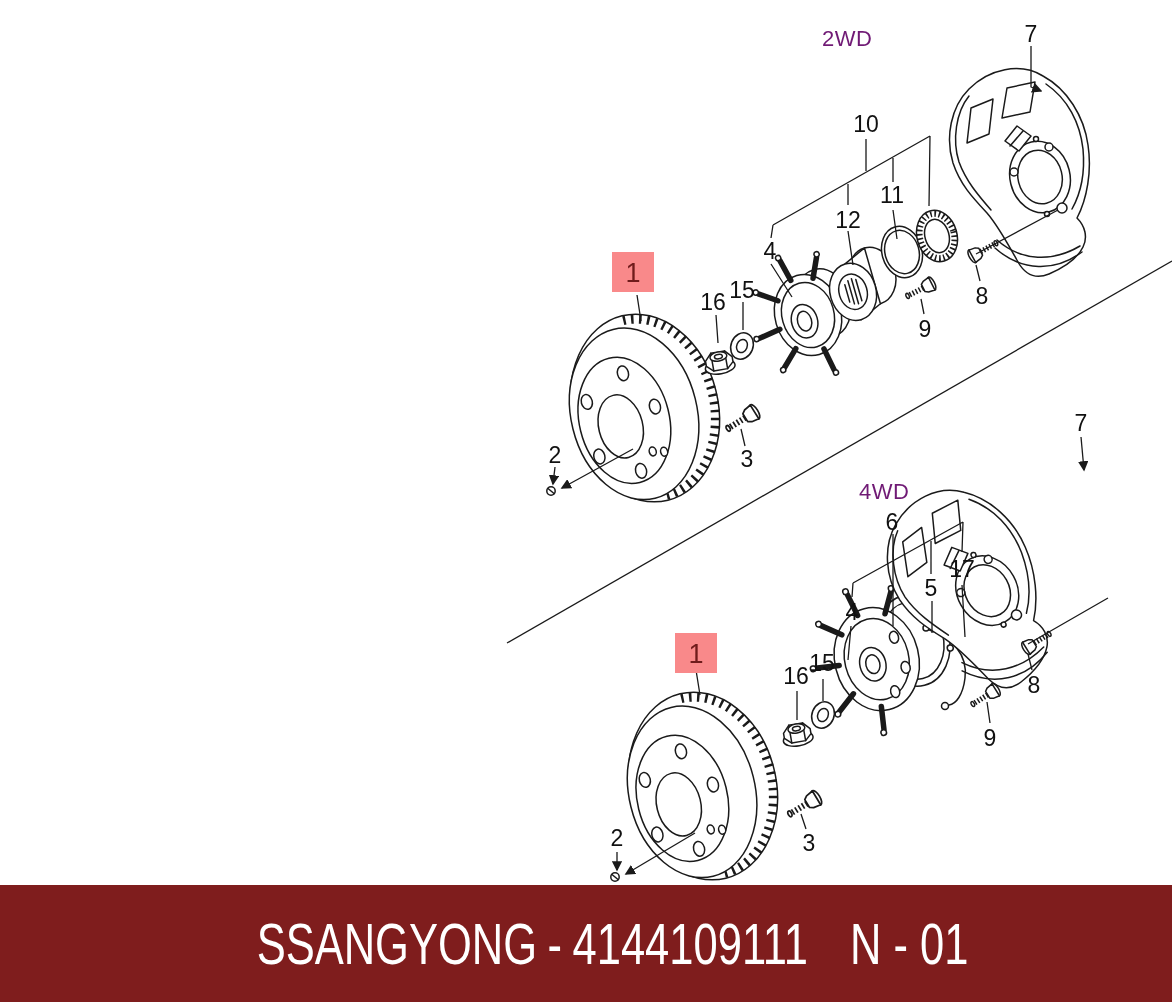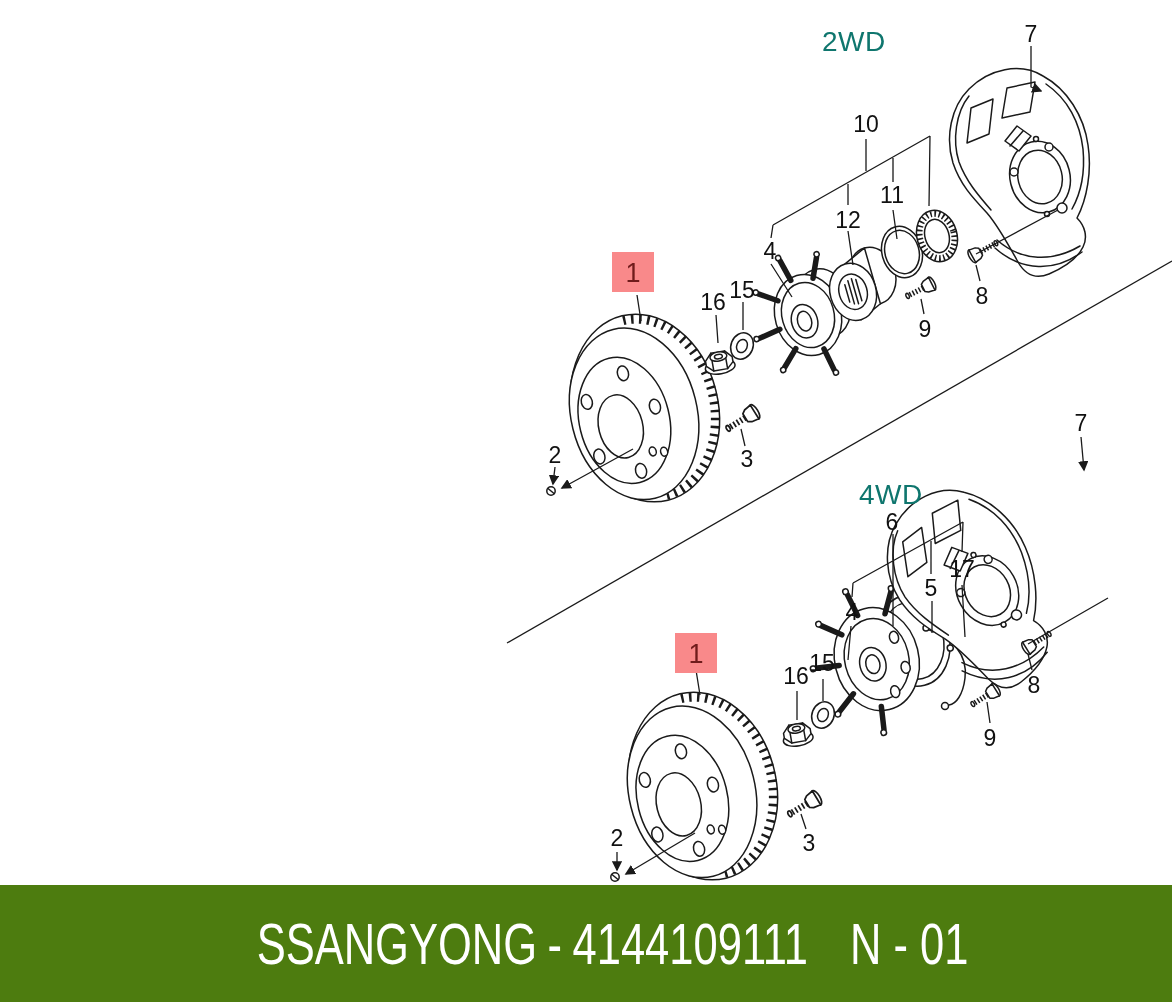--- a/index.html
+++ b/index.html
@@ -19,21 +19,21 @@
   #diagram .teeth { stroke-dasharray:1.6 2.6; stroke-width:6; stroke-linecap:butt; }
   #diagram .thread { stroke-dasharray:1.5 1.9; stroke-width:5.4; stroke-linecap:butt; }
   #diagram .stud { stroke-width:5.5; }
   #diagram marker path { fill:var(--line); stroke:none; }
   #callout-layer text {
     stroke:none; font-family:"Liberation Sans", sans-serif; font-size:23px;
     text-anchor:middle; font-weight:400;
   }
   #callout-layer text.big { font-size:27px; }
   .section-label {
-    position:absolute; font-size:28px; color:#0f766e; letter-spacing:0.5px; white-space:pre;
+    position:absolute; font-size:22px; color:#701a75; letter-spacing:0.5px; white-space:pre;
   }
   #label-2wd { left:822px; top:26px; }
   #label-4wd { left:859px; top:479px; }
   #footer {
     position:absolute; left:0; top:885px; width:1172px; height:117px;
     display:flex; align-items:center; justify-content:center;
   }
   #footer-inner {
     display:flex; align-items:baseline; white-space:pre;
     font-size:58px; line-height:1; transform:translateX(27px) scaleX(0.75);
@@ -327,16 +327,16 @@
         </g>
         <g>
           <text x="809" y="851" fill="#111111">3</text>
         </g>
       </g>
   </svg>
 
   <div class="section-label" id="label-2wd">2WD</div>
   <div class="section-label" id="label-4wd">4WD</div>
 
-  <div id="footer" style="background: #4d7c0f; color: rgb(255, 255, 255);">
+  <div id="footer" style="background: #7f1d1d; color: rgb(255, 255, 255);">
     <div id="footer-inner"><span>SSANGYONG</span><span class="sep">-</span><span>4144109111</span><span class="gap"></span><span>N - 01</span></div>
   </div>
 </div>
 
 </body></html>

